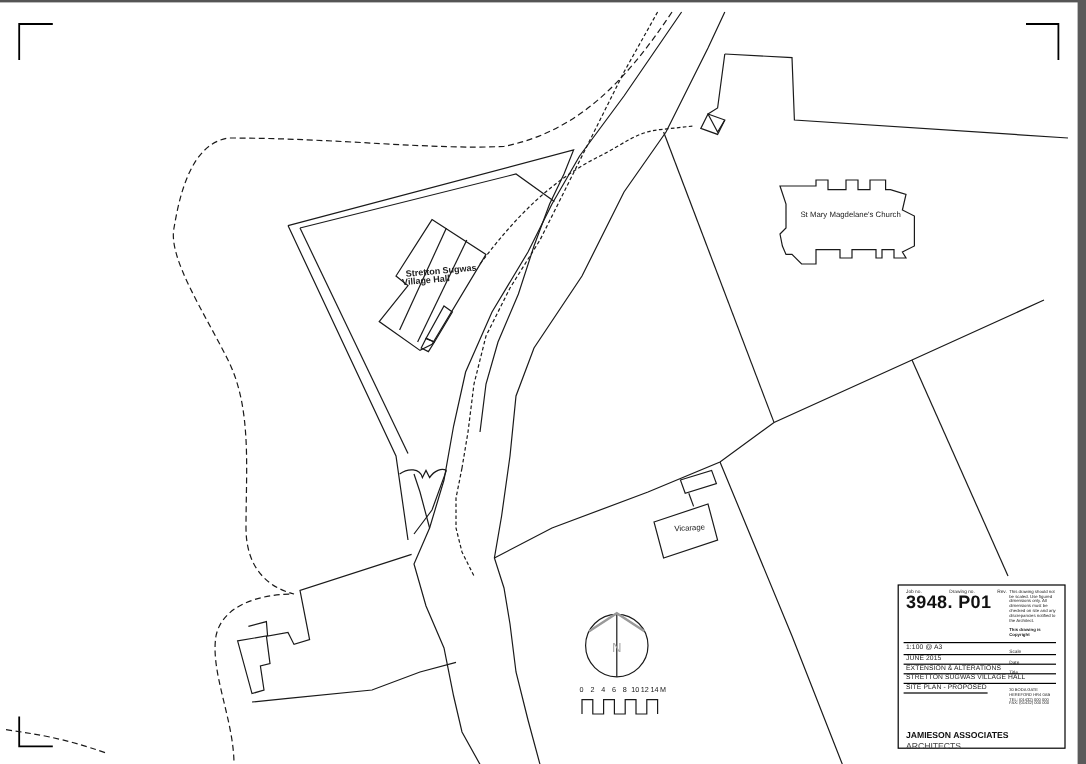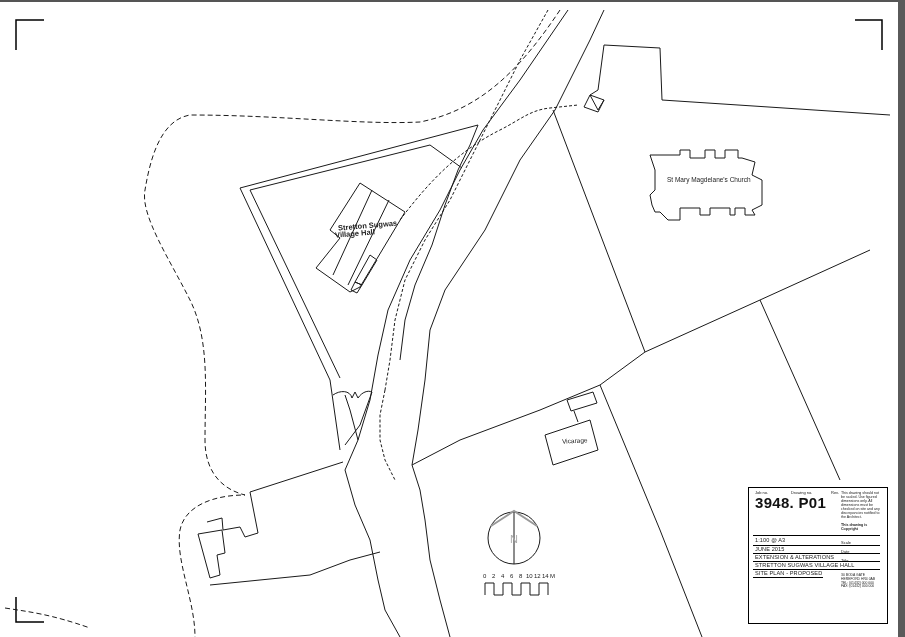--- a/index.html
+++ b/index.html
@@ -162,13 +162,17 @@
   <div class="tb-row" style="top:82px;">SITE PLAN - PROPOSED</div>
   <div class="tb-line" style="top:89px;left:4px;width:70px;"></div>
 
   <div id="tb-address">
     <div>30 BODA GATE</div>
     <div>HEREFORD HR4 0AB</div>
     <div>TEL: (01432) 000 000</div>
     <div>FAX: (01432) 000 000</div>
   </div>
 
+  <div id="tb-firm">
+    <span class="b">JAMIESON ASSOCIATES</span>
+    <span class="n">ARCHITECTS</span>
+  </div>
 </div>
 
 </body></html>

